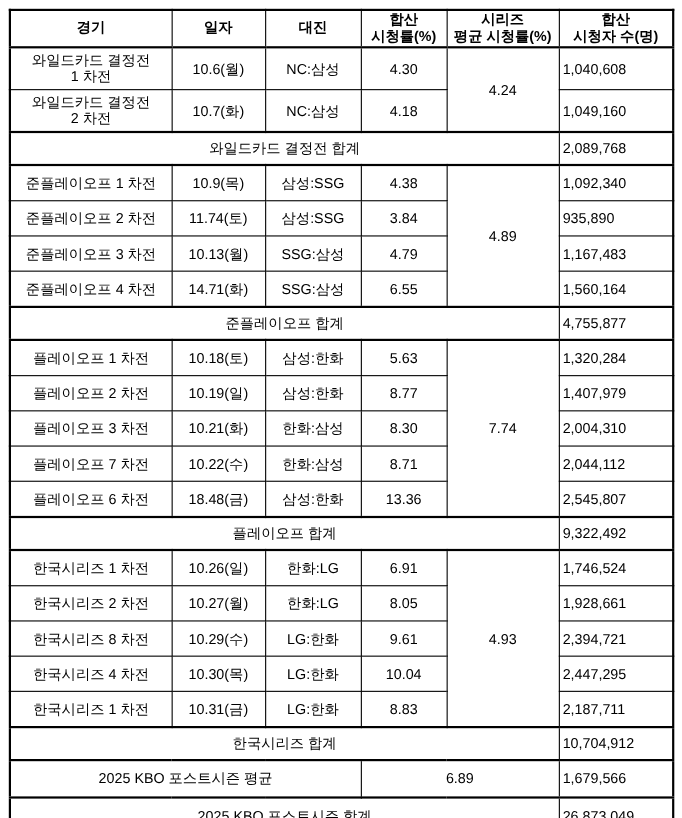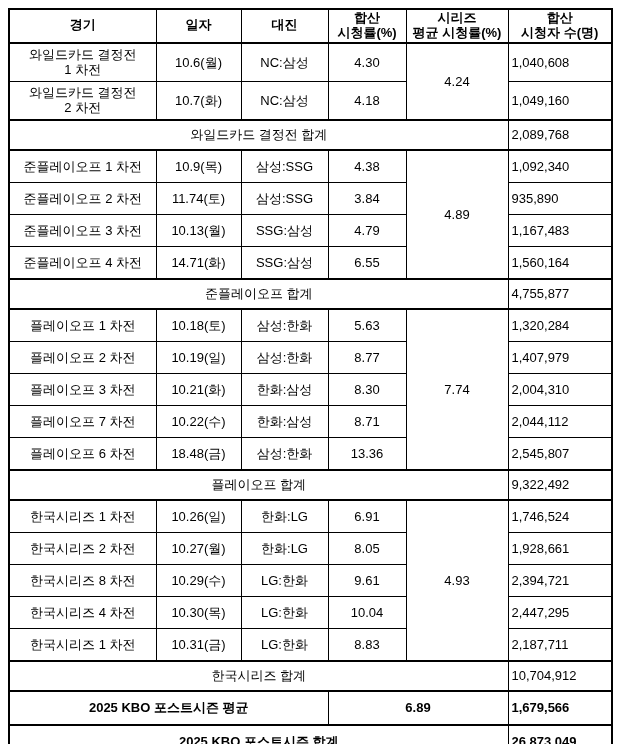--- a/index.html
+++ b/index.html
@@ -35,21 +35,21 @@
   tr.game td { height: 27px; font-weight: 400; }
   tr.game.tall td { height: 33px; }
   tr.subtotal td {
     border-top: 2px solid #000;
     border-bottom: 2px solid #000;
     font-weight: 400;
     height: 24px;
   }
   tr.summary td {
     border-top: 2px solid #000;
-    font-weight: 700;
+    font-weight: 400;
     height: 28px;
   }
   td.num { text-align: left; padding-right: 7px; }
 </style>
 </head>
 <body>
 
 <div class="wrap">
   <table class="ratings">
     <colgroup>

